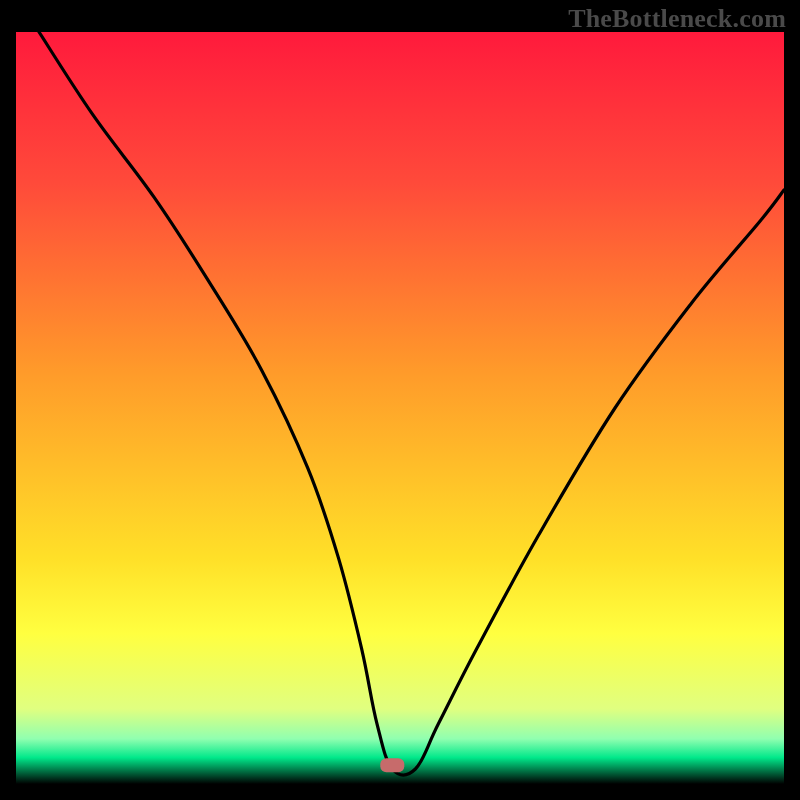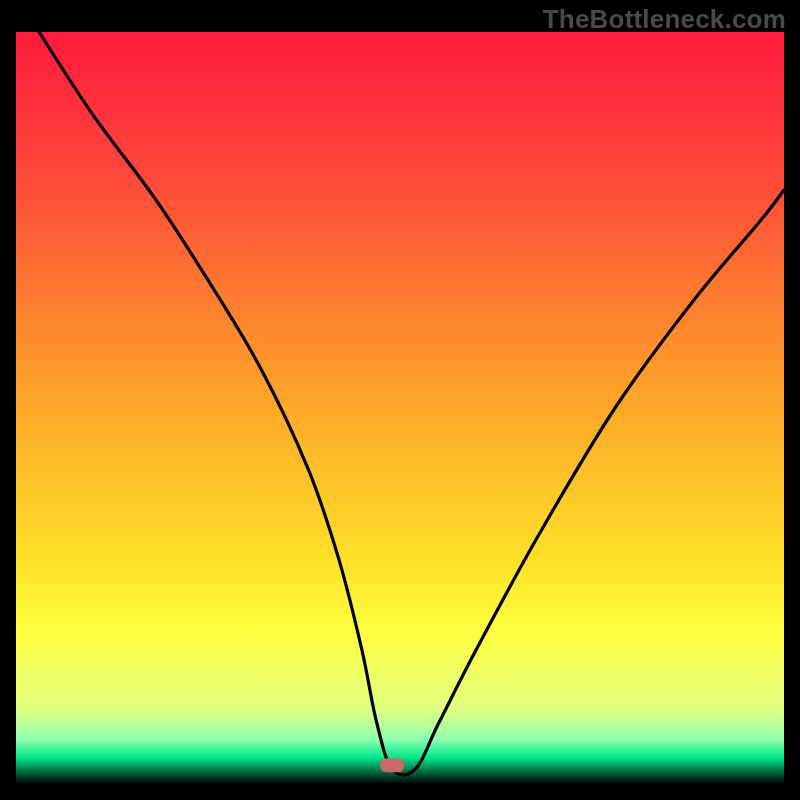--- a/index.html
+++ b/index.html
@@ -27,21 +27,21 @@
     height: 752px;
   }
   .watermark {
     position: absolute;
     top: 4px;
     right: 14px;
     color: #4a4a4a;
     font-size: 26px;
     font-weight: 600;
     letter-spacing: 0.2px;
-    font-family: Liberation Sans, sans-serif;
+    font-family: Liberation Serif, serif;
   }
 </style>
 </head>
 <body>
 
 <div class="frame">
   <svg class="plot" viewBox="0 0 768 752" preserveAspectRatio="none">
     <defs>
       <linearGradient id="bg-grad" x1="0" y1="0" x2="0" y2="1">
           <stop offset="0.00%" stop-color="#ff1a3c"></stop>

